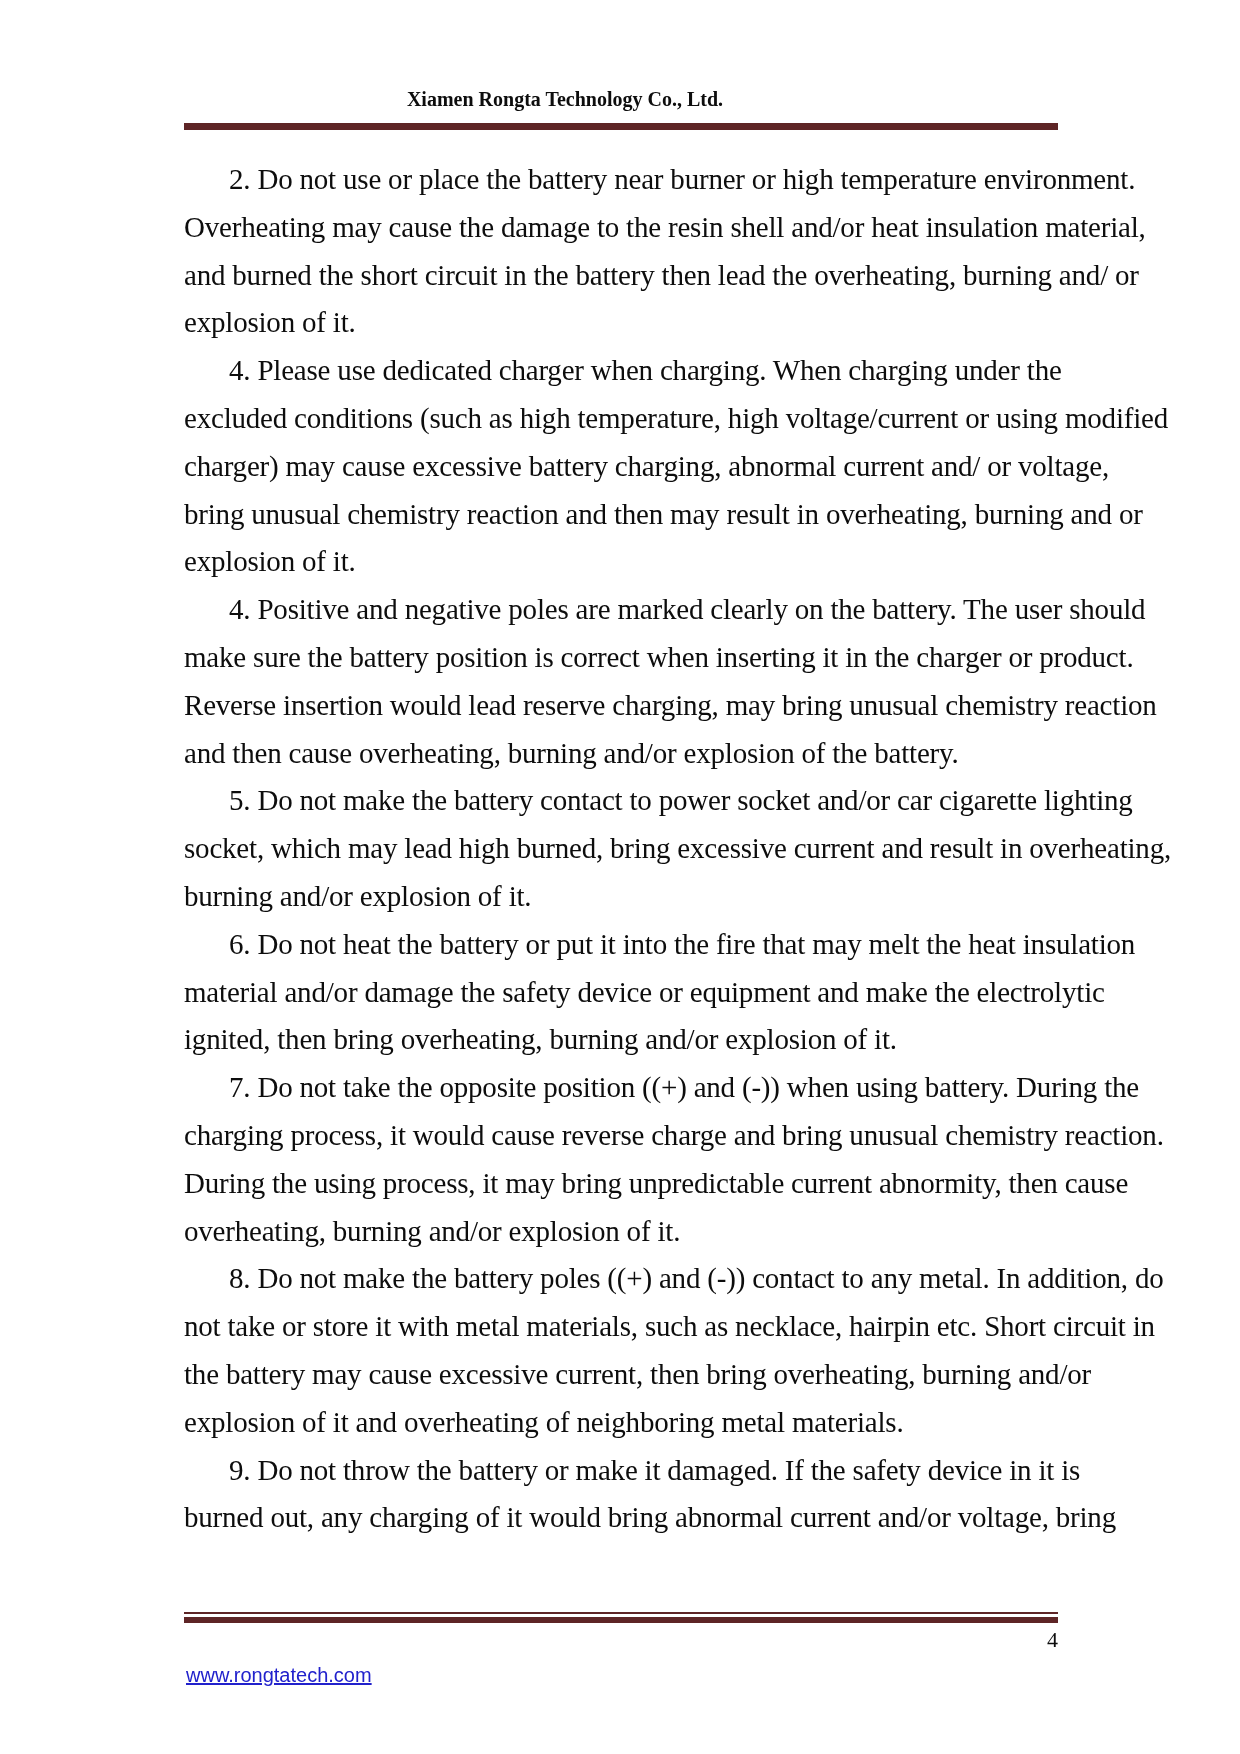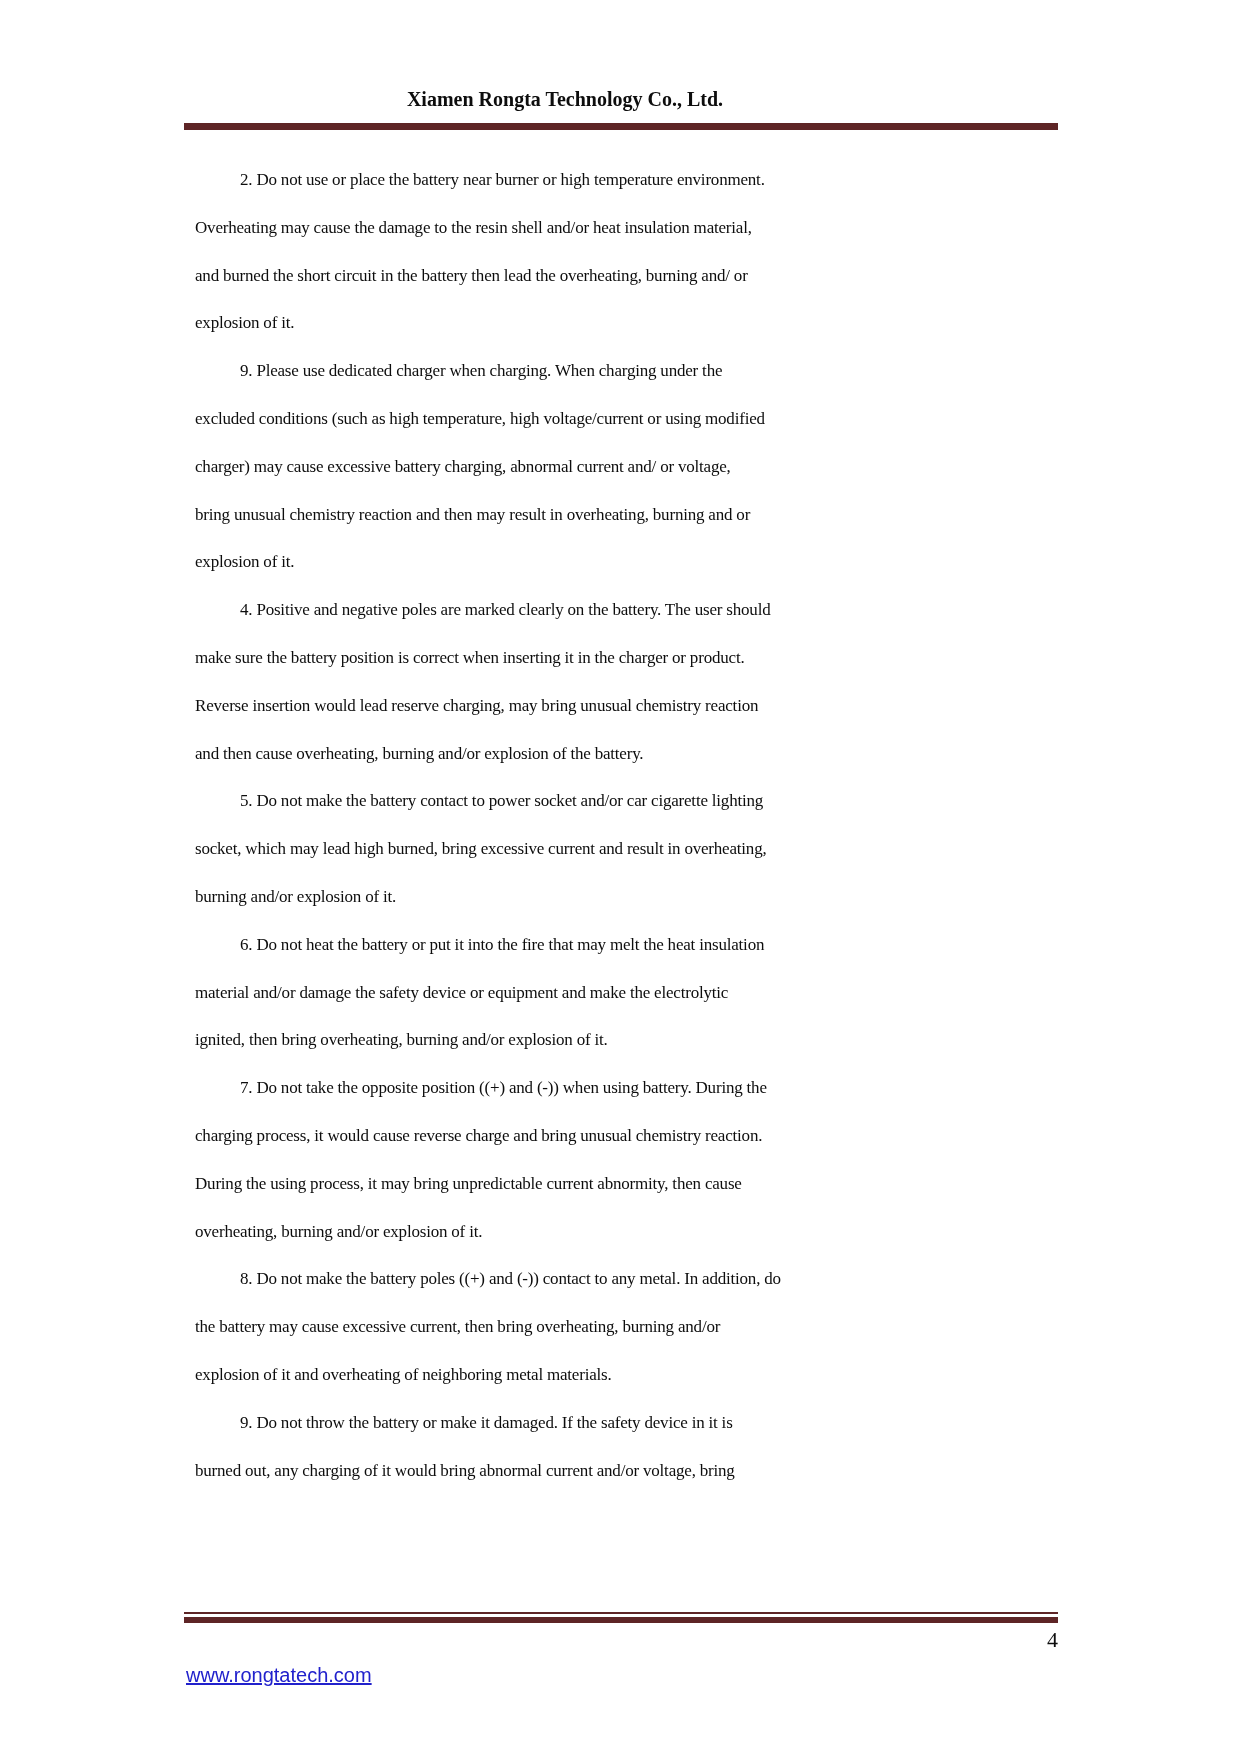--- a/index.html
+++ b/index.html
@@ -33,24 +33,24 @@
   .header-rule {
     position: absolute;
     left: 184px;
     top: 123px;
     width: 874px;
     height: 7px;
     background: var(--accent, #5e2526);
   }
   .body-text {
     position: absolute;
-    left: 195px;
+    left: 184px;
     top: 156px;
     width: 890px;
-    font-size: 17px;
+    font-size: 29px;
     letter-spacing: -0.2px;
     font-family: Liberation Serif, serif;
   }
   .line {
     display: block;
     height: 47.8px;
     line-height: 47.8px;
     white-space: nowrap;
   }
   .line.first {
@@ -103,21 +103,21 @@
   <div class="header-rule"></div>
 
   <div class="body-text" id="body-text">
       <div class="paragraph">
         <div class="line first">2. Do not use or place the battery near burner or high temperature environment.</div>
         <div class="line">Overheating may cause the damage to the resin shell and/or heat insulation material,</div>
         <div class="line">and burned the short circuit in the battery then lead the overheating, burning and/ or</div>
         <div class="line">explosion of it.</div>
       </div>
       <div class="paragraph">
-        <div class="line first">9. Please use dedicated charger when charging. When charging under the</div>
+        <div class="line first">4. Please use dedicated charger when charging. When charging under the</div>
         <div class="line">excluded conditions (such as high temperature, high voltage/current or using modified</div>
         <div class="line">charger) may cause excessive battery charging, abnormal current and/ or voltage,</div>
         <div class="line">bring unusual chemistry reaction and then may result in overheating, burning and or</div>
         <div class="line">explosion of it.</div>
       </div>
       <div class="paragraph">
         <div class="line first">4. Positive and negative poles are marked clearly on the battery. The user should</div>
         <div class="line">make sure the battery position is correct when inserting it in the charger or product.</div>
         <div class="line">Reverse insertion would lead reserve charging, may bring unusual chemistry reaction</div>
         <div class="line">and then cause overheating, burning and/or explosion of the battery.</div>
@@ -133,20 +133,21 @@
         <div class="line">ignited, then bring overheating, burning and/or explosion of it.</div>
       </div>
       <div class="paragraph">
         <div class="line first">7. Do not take the opposite position ((+) and (-)) when using battery. During the</div>
         <div class="line">charging process, it would cause reverse charge and bring unusual chemistry reaction.</div>
         <div class="line">During the using process, it may bring unpredictable current abnormity, then cause</div>
         <div class="line">overheating, burning and/or explosion of it.</div>
       </div>
       <div class="paragraph">
         <div class="line first">8. Do not make the battery poles ((+) and (-)) contact to any metal. In addition, do</div>
+        <div class="line">not take or store it with metal materials, such as necklace, hairpin etc. Short circuit in</div>
         <div class="line">the battery may cause excessive current, then bring overheating, burning and/or</div>
         <div class="line">explosion of it and overheating of neighboring metal materials.</div>
       </div>
       <div class="paragraph">
         <div class="line first">9. Do not throw the battery or make it damaged. If the safety device in it is</div>
         <div class="line">burned out, any charging of it would bring abnormal current and/or voltage, bring</div>
       </div>
     </div>
 
   <div class="footer-rule-thin"></div>

